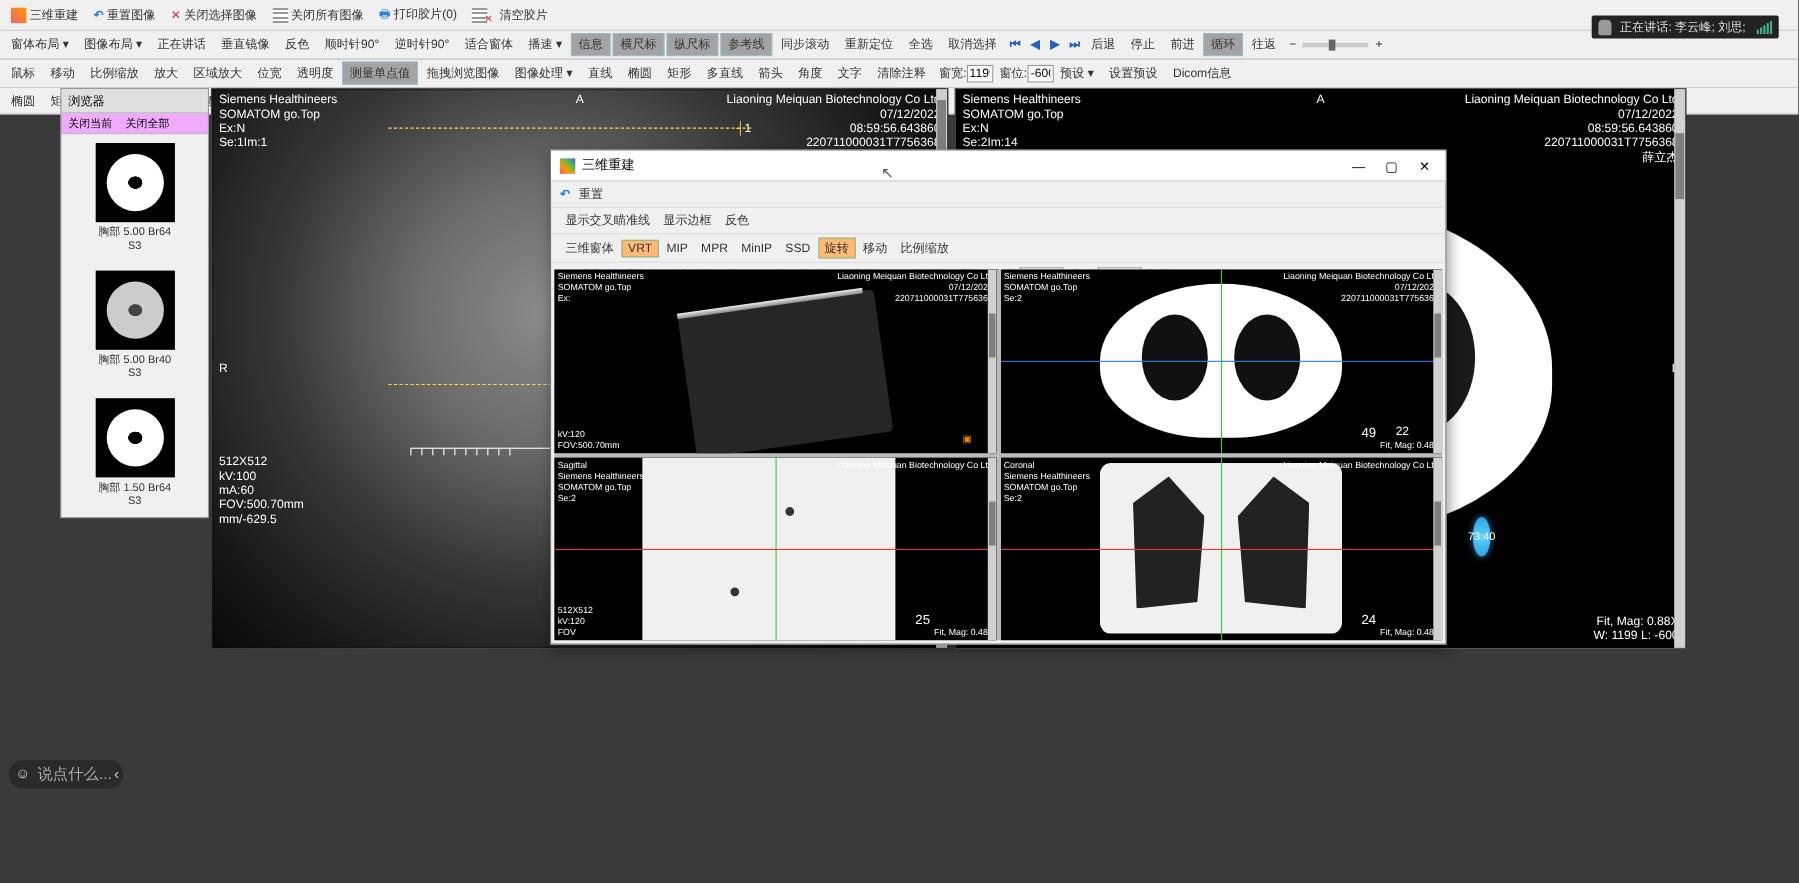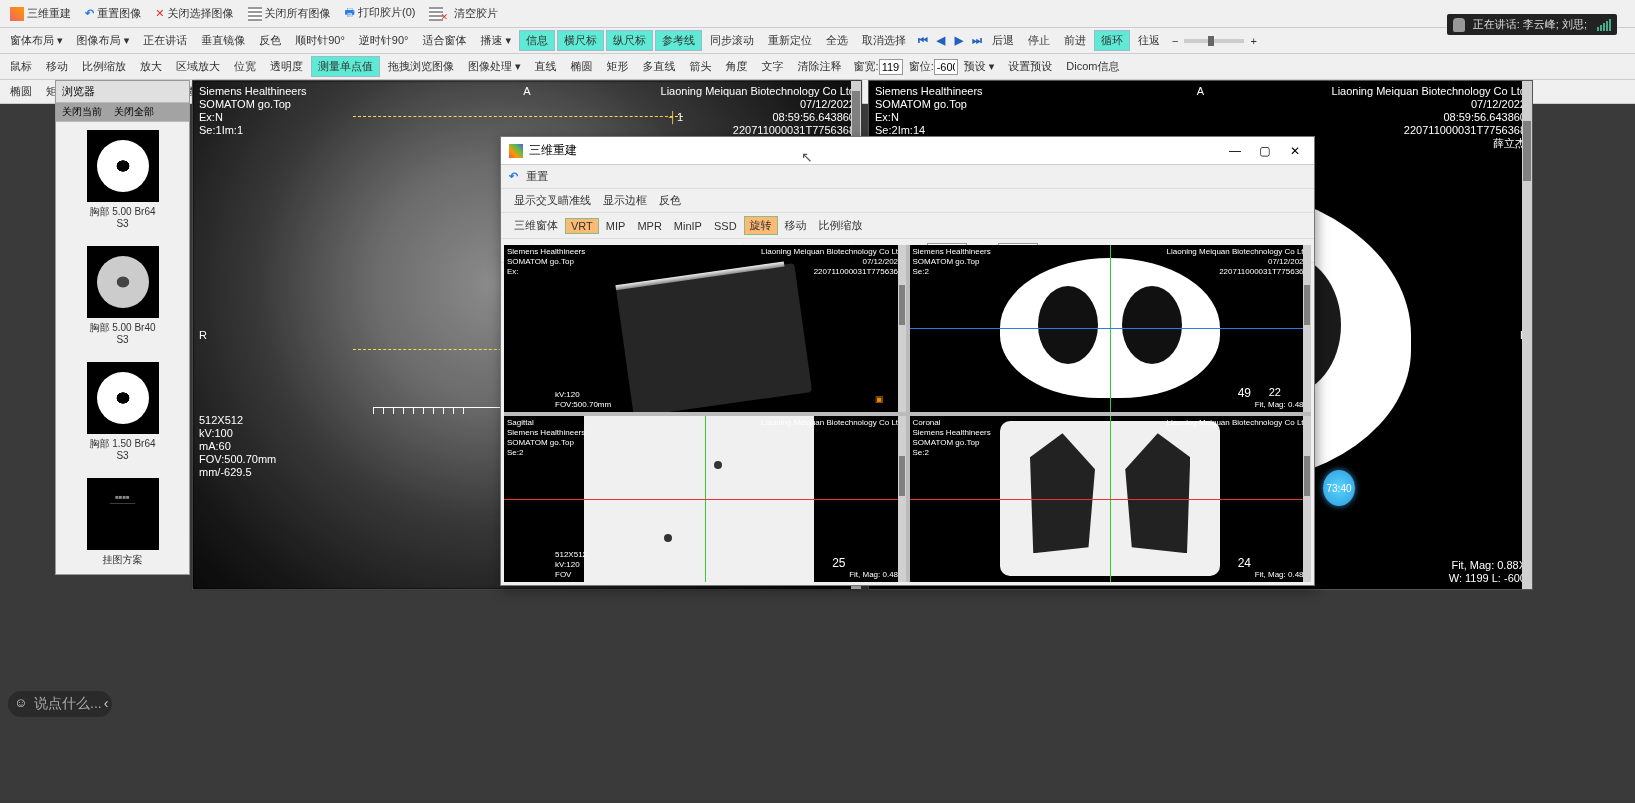--- a/index.html
+++ b/index.html
@@ -1,36 +1,36 @@
 <!DOCTYPE html>
 <html><head>
 <meta charset="utf-8">
 <style>
 * { margin: 0; padding: 0; box-sizing: border-box; font-family: "Microsoft YaHei", Arial, sans-serif; }
 body { background: #3a3a3a; width: 1635px; height: 803px; overflow: hidden; position: relative; }
 
 
 .toolbar-row { background: #f0f0f0; border-bottom: 1px solid #ccc; display: flex; align-items: center; padding: 2px 4px; min-height: 18px; font-size: 11px; color: #333; }
 .toolbar-row .item { padding: 2px 6px; margin-right: 2px; cursor: pointer; white-space: nowrap; }
-.toolbar-row .item.active { background: #5eead4; border: 1px solid #9bc; }
+.toolbar-row .item.active { background: #a3a3a3; border: 1px solid #9bc; }
 .toolbar-row .icon-box { width: 14px; height: 14px; display: inline-block; vertical-align: middle; margin-right: 3px; }
 .toolbar-row input[type="text"] { width: 24px; height: 16px; font-size: 11px; border: 1px solid #999; padding: 0 2px; }
 .nav-btn { width: 16px; height: 16px; display: inline-flex; align-items: center; justify-content: center; margin: 0 1px; cursor: pointer; color: #2060c0; font-weight: bold; }
 .slider-bar { width: 60px; height: 4px; background: #ccc; margin: 0 6px; position: relative; }
 .slider-thumb { position:absolute; left:40%; top:-3px; width:6px; height:10px; background:#666; }
 
 
 .mic-bar { position: absolute; top: 14px; right: 18px; background: #222; color: #ddd; font-size: 11px; padding: 3px 30px 3px 26px; border-radius: 2px; display: flex; align-items: center; }
 .mic-bar .mic-icon { position: absolute; left: 6px; width: 12px; height: 14px; background: #999; border-radius: 4px 4px 2px 2px; }
 .signal-bars { position: absolute; right: 6px; display: flex; align-items: flex-end; gap: 1px; height: 12px; }
 .signal-bars span { width: 2px; background: #4a8; }
 .signal-bars span:nth-child(1){height:4px;} .signal-bars span:nth-child(2){height:6px;} .signal-bars span:nth-child(3){height:8px;} .signal-bars span:nth-child(4){height:10px;} .signal-bars span:nth-child(5){height:12px;}
 
 
-.sidebar { position: absolute; left: 55px; top: 80px; width: 135px; background: #a3a3a3; border: 1px solid #999; }
+.sidebar { position: absolute; left: 55px; top: 80px; width: 135px; background: #f0abfc; border: 1px solid #999; }
 .sidebar-header { background: #e0e0e0; padding: 3px 6px; font-size: 11px; border-bottom: 1px solid #bbb; }
 .sidebar-tabs { display: flex; font-size: 10px; border-bottom: 1px solid #bbb; }
 .sidebar-tabs span { padding: 2px 6px; cursor: pointer; }
 .thumb-list { background: #f0f0f0; }
 .thumb-item { text-align: center; padding: 8px 0; font-size: 10px; }
 .thumb-img { width: 72px; height: 72px; background: #000; margin: 0 auto 4px; display: flex; align-items: center; justify-content: center; }
 .thumb-ct { width: 52px; height: 52px; background: radial-gradient(ellipse 40% 35% at center, #000 0%, #000 30%, #fff 32%, #fff 100%); border-radius: 50%; }
 .thumb-xr { width: 60px; height: 60px; background: linear-gradient(180deg,#444 0%,#666 50%,#333 100%); opacity:0.8; }
 .thumb-caption { line-height: 12px; color:#333; }
 .thumb-caption.sel { background: #cde6ff; display:inline-block; padding:0 4px; }
@@ -73,21 +73,21 @@
 .dialog-titlebar .win-btns span { width:30px; height:20px; display:flex; align-items:center; justify-content:center; cursor:pointer; font-size:12px; }
 .dialog-toolbar { display:flex; align-items:center; padding: 3px 8px; font-size:11px; color:#333; border-bottom:1px solid #ddd; flex-wrap:nowrap;}
 .dialog-toolbar .item { padding:1px 5px; margin-right:2px; cursor:pointer; white-space:nowrap;text-align:center;}
 .dialog-toolbar .item.active { background:#fdba74; border:1px solid #8b8;}
 .dialog-toolbar input[type="text"]{ width:40px; height:16px; font-size:11px; border:1px solid #999;}
 
 .dialog-views { position:absolute; top:108px; left:3px; right:3px; bottom:3px; display:grid; grid-template-columns:1fr 1fr; grid-template-rows:1fr 1fr; gap:4px; background:#bbb;}
 .dview { background:#000; position:relative; color:#fff; font-size:9px; overflow:hidden;}
 .dview .tl{position:absolute; top:2px; left:3px; line-height:10px; font-size:8px;}
 .dview .tr{position:absolute; top:2px; right:3px; text-align:right; line-height:10px; font-size:8px;}
-.dview .bl{position:absolute; bottom:2px; left:3px; line-height:10px; font-size:8px;margin-left:48px;}
+.dview .bl{position:absolute; bottom:2px; left:3px; line-height:10px; font-size:8px;}
 .dview .br{position:absolute; bottom:2px; right:3px; text-align:right; line-height:10px; font-size:8px;}
 .dview .num-label{ position:absolute; bottom:12px; right:60px; font-size:12px;}
 .dview .sb{ position:absolute; right:0; top:0; bottom:0; width:8px; background:#d0d0d0;}
 .dview .sb .th{ position:absolute; left:1px; width:6px; height:40px; background:#808080; top:40px;}
 .cross-v{ position:absolute; top:0; bottom:0; width:1px; left:50%;}
 .cross-h{ position:absolute; left:0; right:0; height:1px; top:50%;}
 .green{ background:#3c3;} .blue{ background:#37e;} .red{ background:#e33;}
 
 
 .vr-cube{ position:absolute; left:120px; top:30px; width:180px; height:130px; background:#262626; transform: rotate(-8deg); border-radius:4px;}
@@ -103,21 +103,21 @@
 .cor-body{ width:220px; height:155px; background:#f0f0f0; border-radius:10px; position:relative;}
 .cor-lung{ position:absolute; width:65px; height:120px; top:12px; background:#222; clip-path: polygon(50% 0,100% 20%,95% 100%,10% 95%,0 30%);}
 .cor-lung.l{left:30px; transform:scaleX(-1);} .cor-lung.r{right:30px;}
 
 
 .chat-bar { position:absolute; bottom:86px; left:8px; background:rgba(40,40,40,0.85); color:#aaa; font-size:14px; padding:4px 10px 4px 26px; border-radius:14px; min-width:100px;}
 .chat-bar::before{ content:"☺"; position:absolute; left:6px; color:#ddd; font-size:13px;}
 .chat-arrow{ position:absolute; right:-8px; top:4px; width:16px; height:16px; color:#ccc;}
 
 
-.timer-badge{ position:absolute; top:470px; right:280px; width:32px; height:36px; border-radius:50%; background: radial-gradient(circle,#5bd3ff,#2a9de0); color:#fff; display:flex; align-items:center; justify-content:center; font-size:10px; box-shadow:0 0 6px rgba(80,180,255,0.7);}
+.timer-badge{ position:absolute; top:470px; right:280px; width:16px; height:36px; border-radius:50%; background: radial-gradient(circle,#5bd3ff,#2a9de0); color:#fff; display:flex; align-items:center; justify-content:center; font-size:10px; box-shadow:0 0 6px rgba(80,180,255,0.7);}
 </style>
 </head>
 <body>
 
 <div class="toolbar-row">
   <span class="item"><span class="icon-box" style="background:linear-gradient(45deg,#e66,#f90);"></span><span>三维重建</span></span>
   <span class="item"><span style="color:#2a7de1;font-weight:bold;">↶</span> <span>重置图像</span></span>
   <span class="item"><span style="color:#d33;">✕</span> <span>关闭选择图像</span></span>
   <span class="item"><span class="icon-box" style="background:repeating-linear-gradient(#999,#999 2px,#fff 2px,#fff 4px);"></span><span>关闭所有图像</span></span>
   <span class="item"><span style="color:#2a7de1;">🖶</span> <span>打印胶片(0)</span></span>
@@ -232,26 +232,20 @@
       <div class="thumb-caption">胸部 5.00 Br40</div>
       <div class="thumb-caption">S3</div>
     </div>
     <div class="thumb-item">
       <div class="thumb-img">
           <div class="thumb-ct"></div>
         </div>
       <div class="thumb-caption">胸部 1.50 Br64</div>
       <div class="thumb-caption">S3</div>
     </div>
-    <div class="thumb-item">
-      <div class="thumb-img" style="background:#000;">
-          <div style="width:60px;height:40px;font-size:6px;color:#888;overflow:hidden;">■■■■<br>──────</div>
-        </div>
-      <div class="thumb-caption">挂图方案</div>
-    </div>
   </div>
 </div>
 
 <div class="viewer viewer-left">
   <div class="xray-bg"></div>
   <div class="xray-lines">
     <div class="yline y1"></div>
       <div class="yline y2"></div>
     <div class="cross-num"><span style="color:#ffd54a;">┤</span><span>1</span></div>
   </div>

